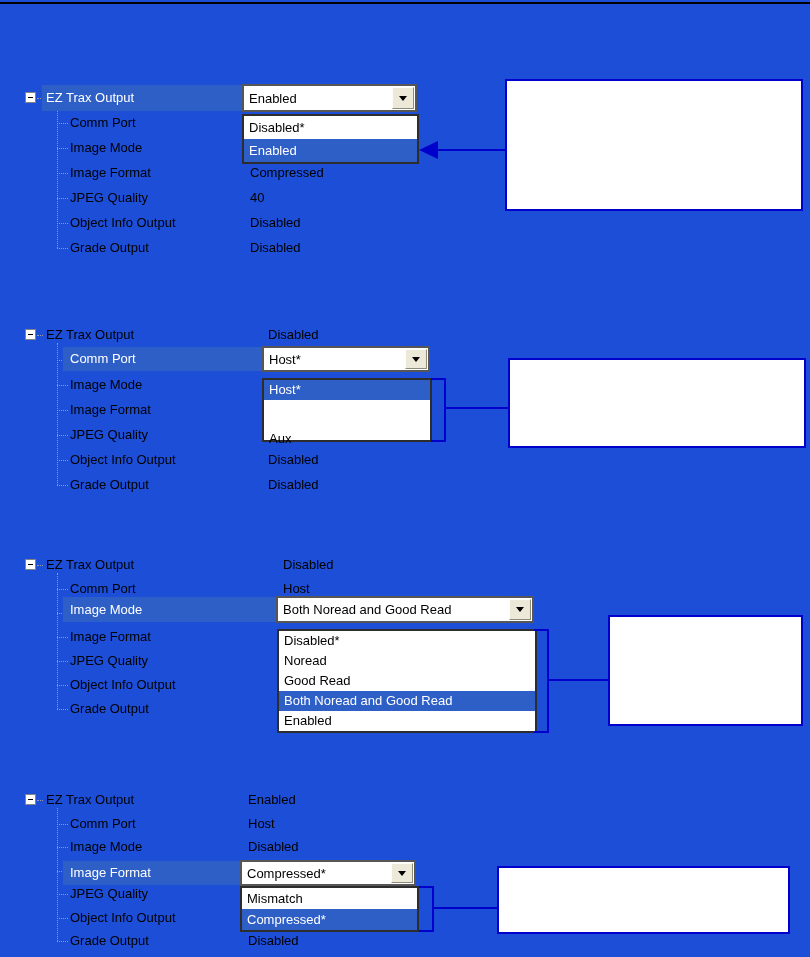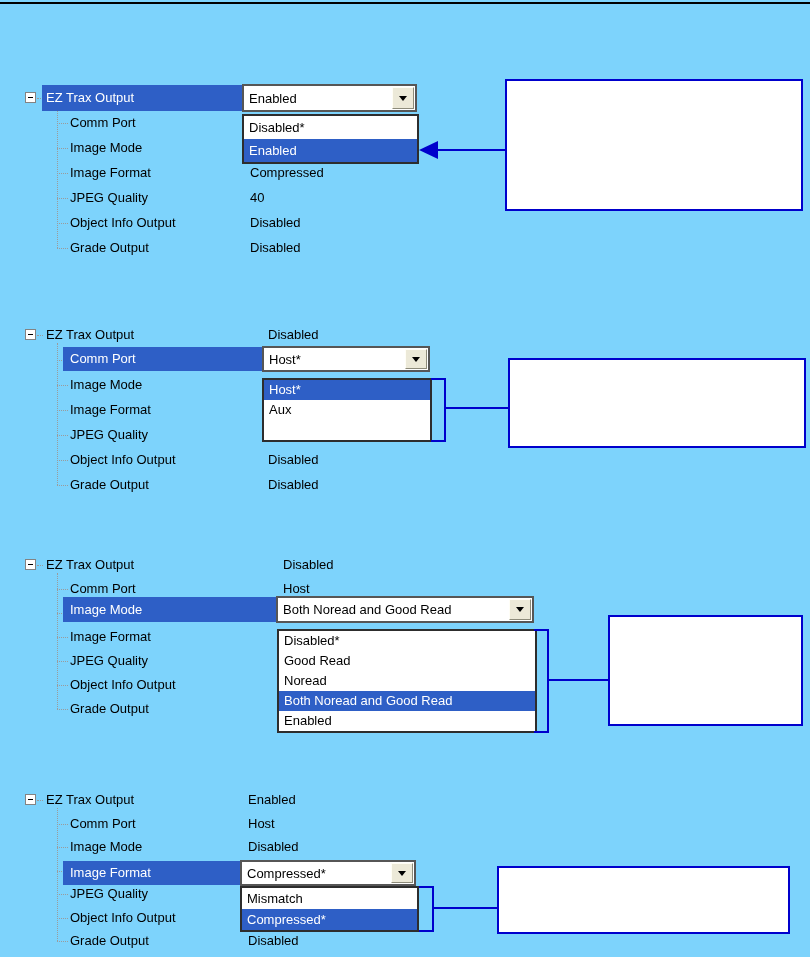--- a/index.html
+++ b/index.html
@@ -1,16 +1,16 @@
 <!DOCTYPE html>
 <html style="--sel: #2e5fc6; --callout: #0000cc;"><head>
 <meta charset="utf-8">
 <style>
   html,body{margin:0;padding:0;background:#ffffff;}
-  #page{position:relative;width:810px;height:957px;background:#7dd3fc;overflow:hidden;
+  #page{position:relative;width:810px;height:957px;background:#1d4ed8;overflow:hidden;
         font-family:"Liberation Sans", sans-serif;font-size:13px;color:#000;text-decoration:underline;}
   .abs{position:absolute;}
   .rowtext{height:24px;line-height:24px;white-space:nowrap;}
   .selbar{background:var(--sel,#2e5fc6);color:#fff;}
   .combo{background:#fff;border:2px solid #565656;box-sizing:border-box;}
   .combo-val{position:absolute;left:5px;top:0;bottom:0;display:flex;align-items:center;white-space:nowrap;}
   .combo-btn{position:absolute;top:1px;right:1px;bottom:1px;width:20px;background:#ece9d8;
              border:1px solid;border-color:#fffef6 #8d8b7a #8d8b7a #fffef6;
              display:flex;align-items:center;justify-content:center;}
   .tri-down{width:0;height:0;border-left:4px solid transparent;border-right:4px solid transparent;border-top:5px solid #000;}
@@ -93,21 +93,21 @@
         <div class="abs rowtext" style="left: 70px; top: 473px; position: absolute;">Grade Output</div>
         <div class="abs rowtext" style="left: 268px; top: 473px; position: absolute;">Disabled</div>
         <div class="combo" style="left: 262px; top: 346px; width: 168px; height: 26px; position: absolute;">
           <div class="combo-val" style="">Host*</div>
           <div class="combo-btn" style="">
             <div class="tri-down" style=""></div>
           </div>
         </div>
         <div class="list" style="left: 262px; top: 378px; width: 170px; height: 64px; position: absolute;">
           <div class="opt sel" style="height: 20px; line-height: 20px;">Host*</div>
-          <div class="opt" style="height: 20px; line-height: 20px;">Aux</div>
+          <div class="opt" style="height: 20px; line-height: 20px; margin-top: 29px;">Aux</div>
         </div>
         <div class="blueline" style="left: 444px; top: 378px; width: 2px; height: 64px; position: absolute;"></div>
         <div class="blueline" style="left: 431px; top: 378px; width: 15px; height: 2px; position: absolute;"></div>
         <div class="blueline" style="left: 431px; top: 440px; width: 15px; height: 2px; position: absolute;"></div>
         <div class="blueline" style="left: 446px; top: 407px; width: 62px; height: 2px; position: absolute;"></div>
         <div class="callout" style="left: 508px; top: 358px; width: 298px; height: 90px; position: absolute;"></div>
       </div>
       <div style="position: absolute; left: 0px; top: 0px;">
         <div class="expand" style="left: 25px; top: 559px; position: absolute;">
           <div class="minus" style=""></div>
@@ -130,22 +130,22 @@
         <div class="abs rowtext" style="left: 70px; top: 673px; position: absolute;">Object Info Output</div>
         <div class="abs rowtext" style="left: 70px; top: 697px; position: absolute;">Grade Output</div>
         <div class="combo" style="left: 276px; top: 596px; width: 258px; height: 27px; position: absolute;">
           <div class="combo-val" style="">Both Noread and Good Read</div>
           <div class="combo-btn" style="">
             <div class="tri-down" style=""></div>
           </div>
         </div>
         <div class="list" style="left: 277px; top: 629px; width: 260px; height: 104px; position: absolute;">
           <div class="opt" style="height: 20px; line-height: 20px;">Disabled*</div>
+          <div class="opt" style="height: 20px; line-height: 20px;">Noread</div>
           <div class="opt" style="height: 20px; line-height: 20px;">Good Read</div>
-          <div class="opt" style="height: 20px; line-height: 20px;">Noread</div>
           <div class="opt sel" style="height: 20px; line-height: 20px;">Both Noread and Good Read</div>
           <div class="opt" style="height: 20px; line-height: 20px;">Enabled</div>
         </div>
         <div class="blueline" style="left: 547px; top: 629px; width: 2px; height: 104px; position: absolute;"></div>
         <div class="blueline" style="left: 534px; top: 629px; width: 15px; height: 2px; position: absolute;"></div>
         <div class="blueline" style="left: 534px; top: 731px; width: 15px; height: 2px; position: absolute;"></div>
         <div class="blueline" style="left: 549px; top: 679px; width: 59px; height: 2px; position: absolute;"></div>
         <div class="callout" style="left: 608px; top: 615px; width: 195px; height: 111px; position: absolute;"></div>
       </div>
       <div style="position: absolute; left: 0px; top: 0px;">

